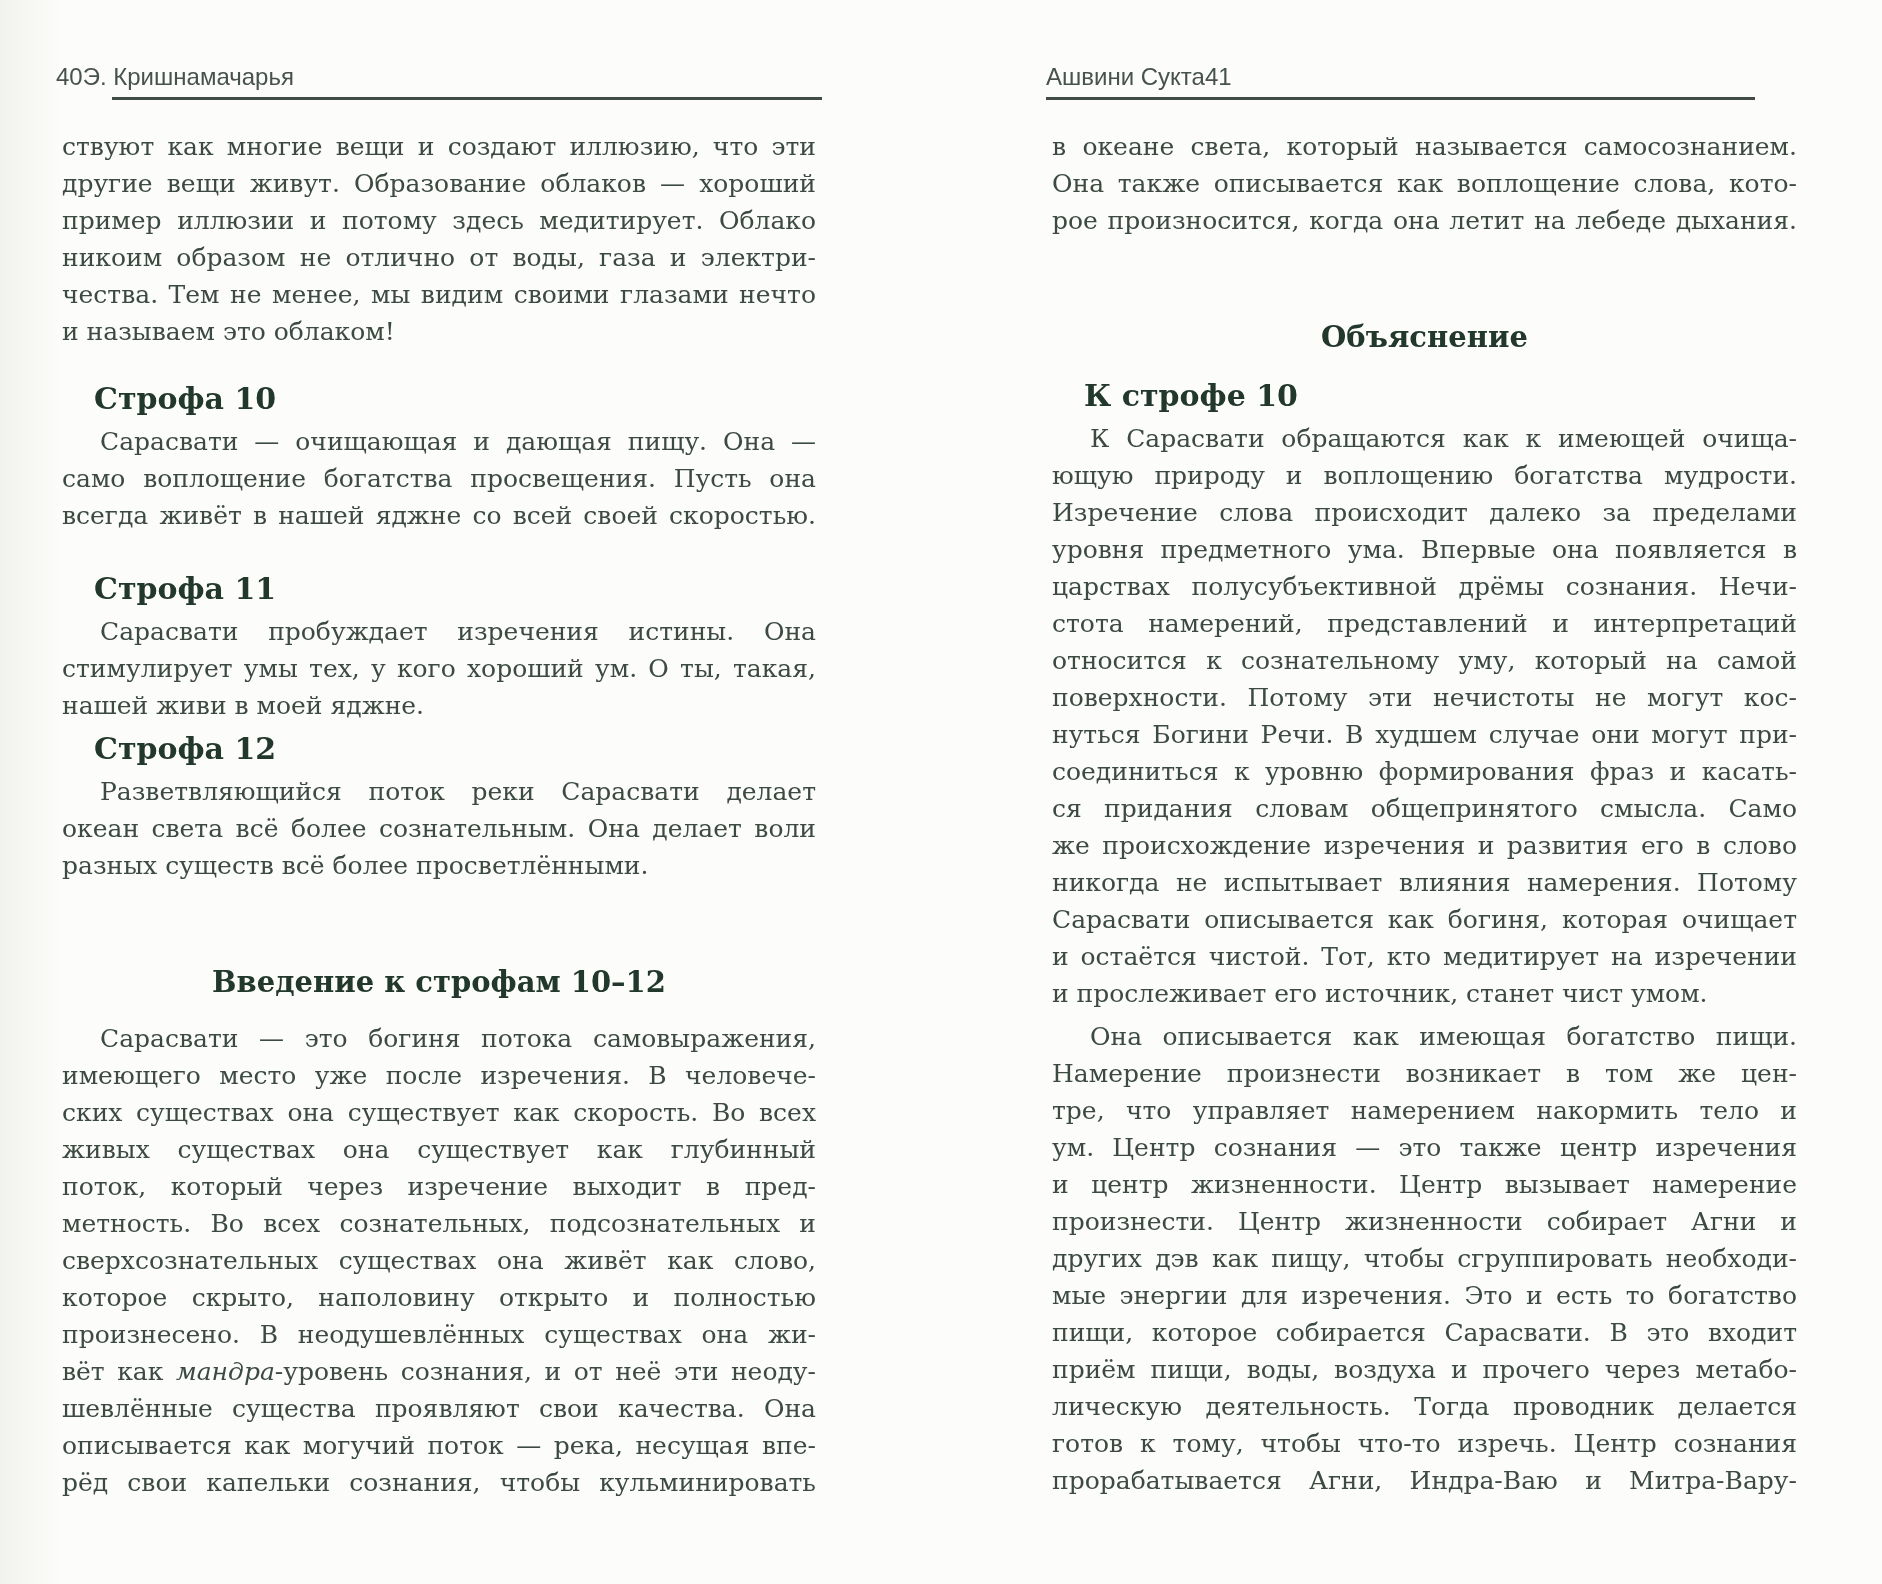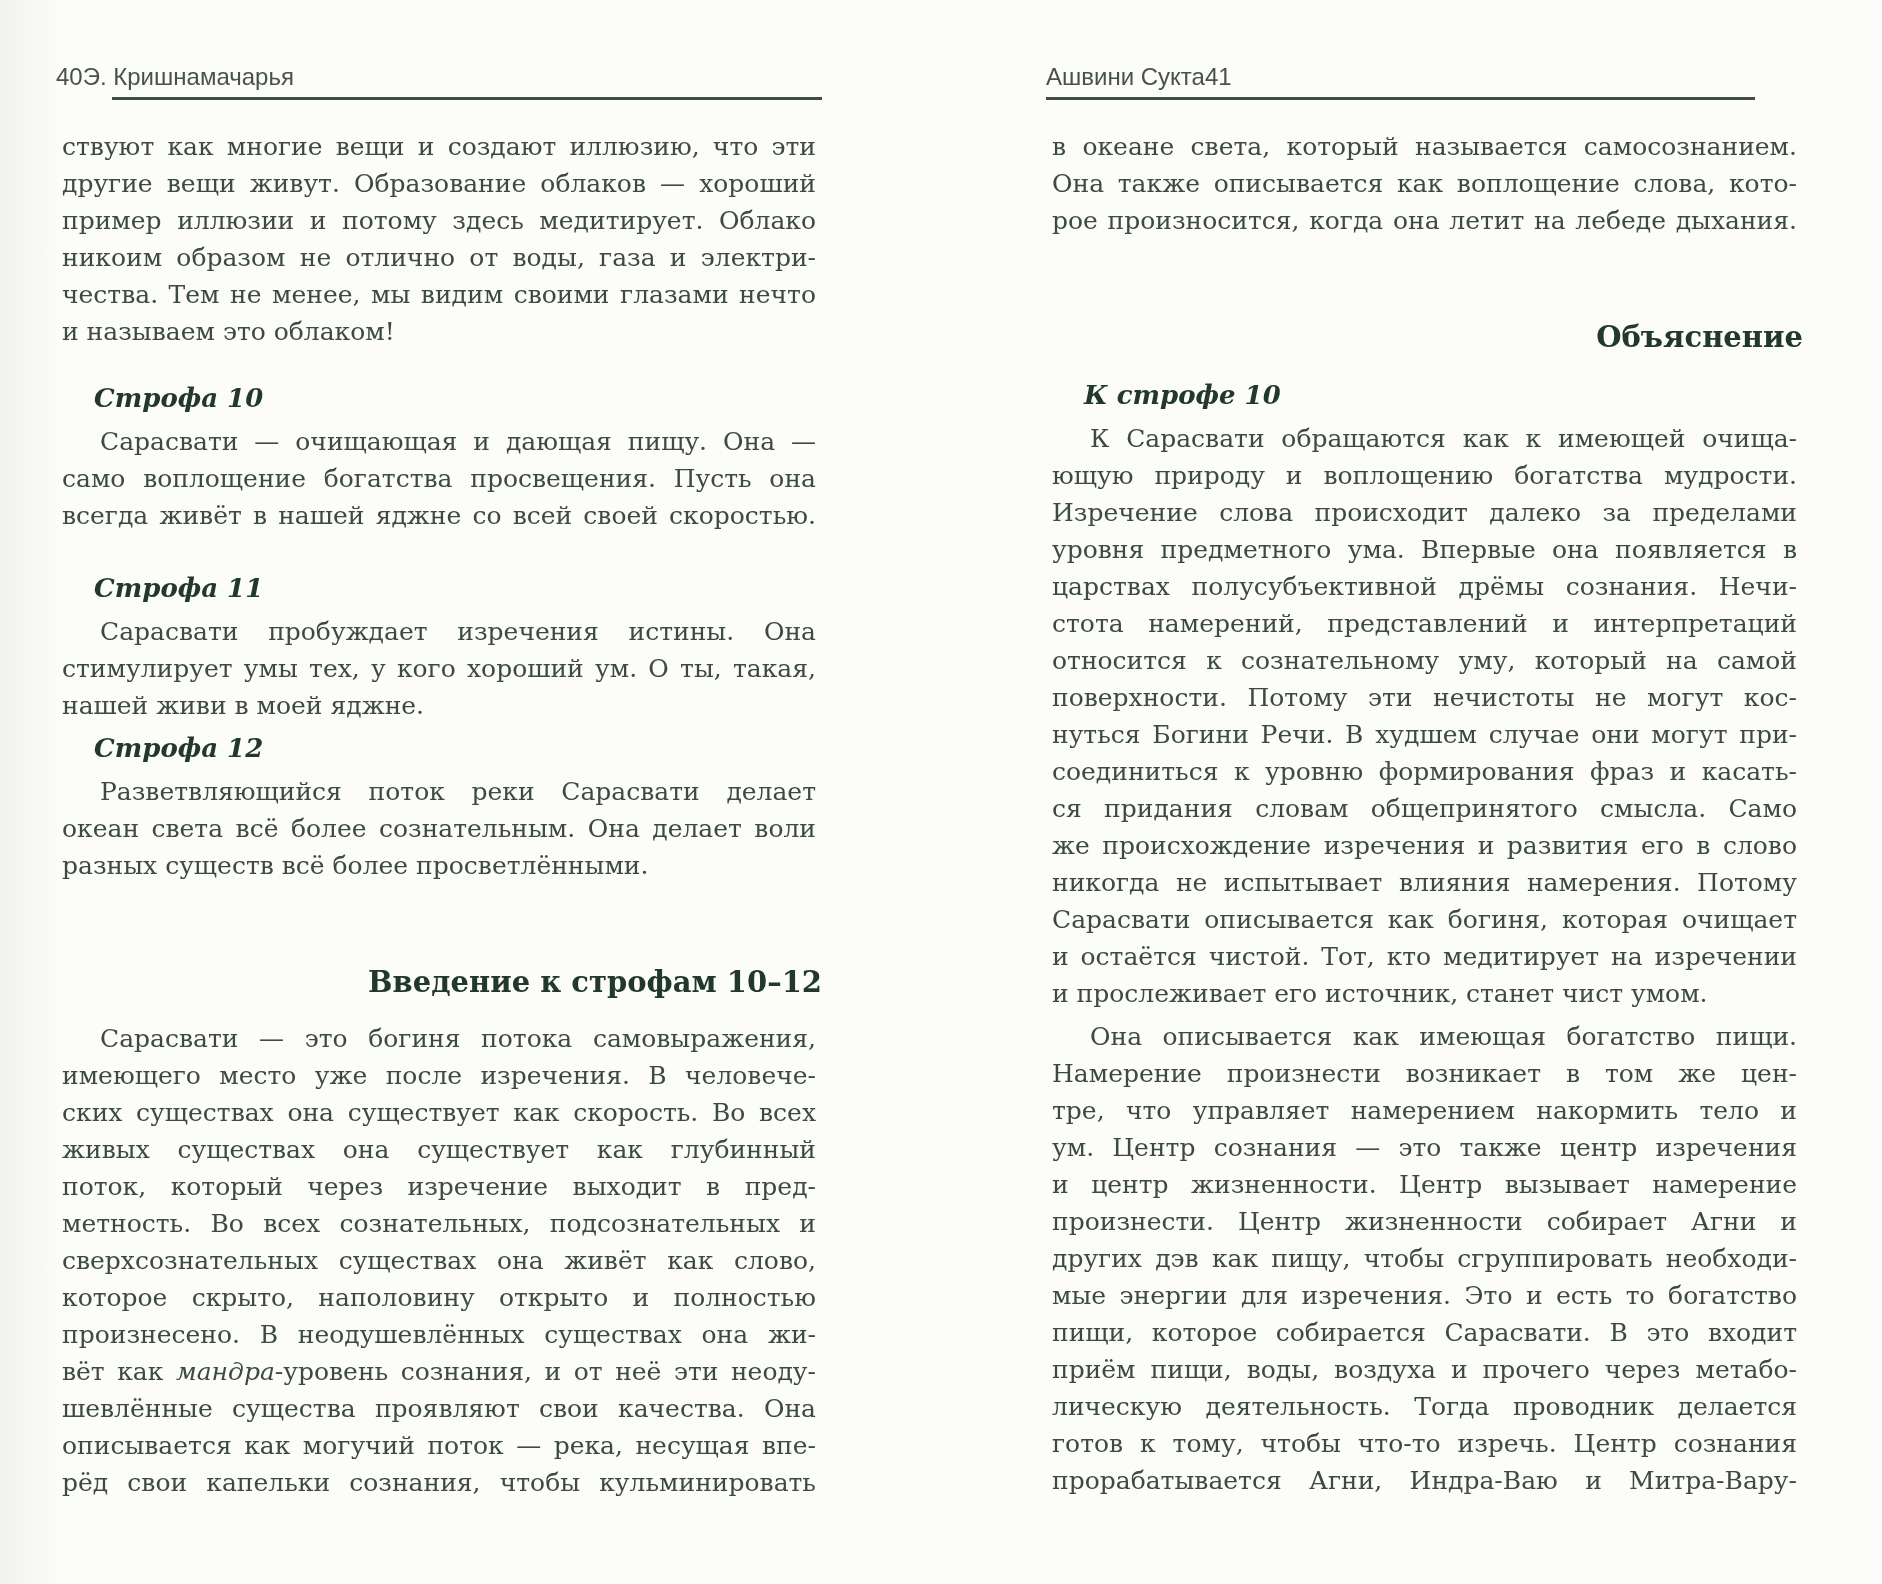--- a/index.html
+++ b/index.html
@@ -33,34 +33,34 @@
     margin-top:28px;
     font-size:25px; line-height:37px;
     color:var(--body-text, #3c4a42);
   }
   .line { text-align:justify; text-align-last:justify; }
   .line.last { text-align-last:left; }
   .line.first-indent { padding-left:38px; }
 
   .para { margin:6px; }
   .strophe-heading{
-    font-weight:bold; font-style:italic;
+    font-weight:bold; 
     padding-left:38px;
-    font-size:26px; line-height:37px;
+    font-size:30px; line-height:37px;
     color:var(--heading-text, #22382c);
   }
   .section-heading{
     font-weight:bold; text-align:center;
     font-size:29px; line-height:44px;
     color:var(--heading-text, #22382c);
   }
   .sp-xs { margin-top:18px; }
   .sp-sm { margin-top:30px; }
   .sp-md { margin-top:36px; }
-  .sp-lg { margin-top:76px;text-align:right; }
+  .sp-lg { margin-top:76px; }
   .sp-pa { margin-top:16px; }
   em { font-style:italic; }
 </style>
 </head>
 <body style="background: rgb(252, 252, 250);">
 
 <div class="spread">
 
   <section class="page left">
     <header class="page-header">

